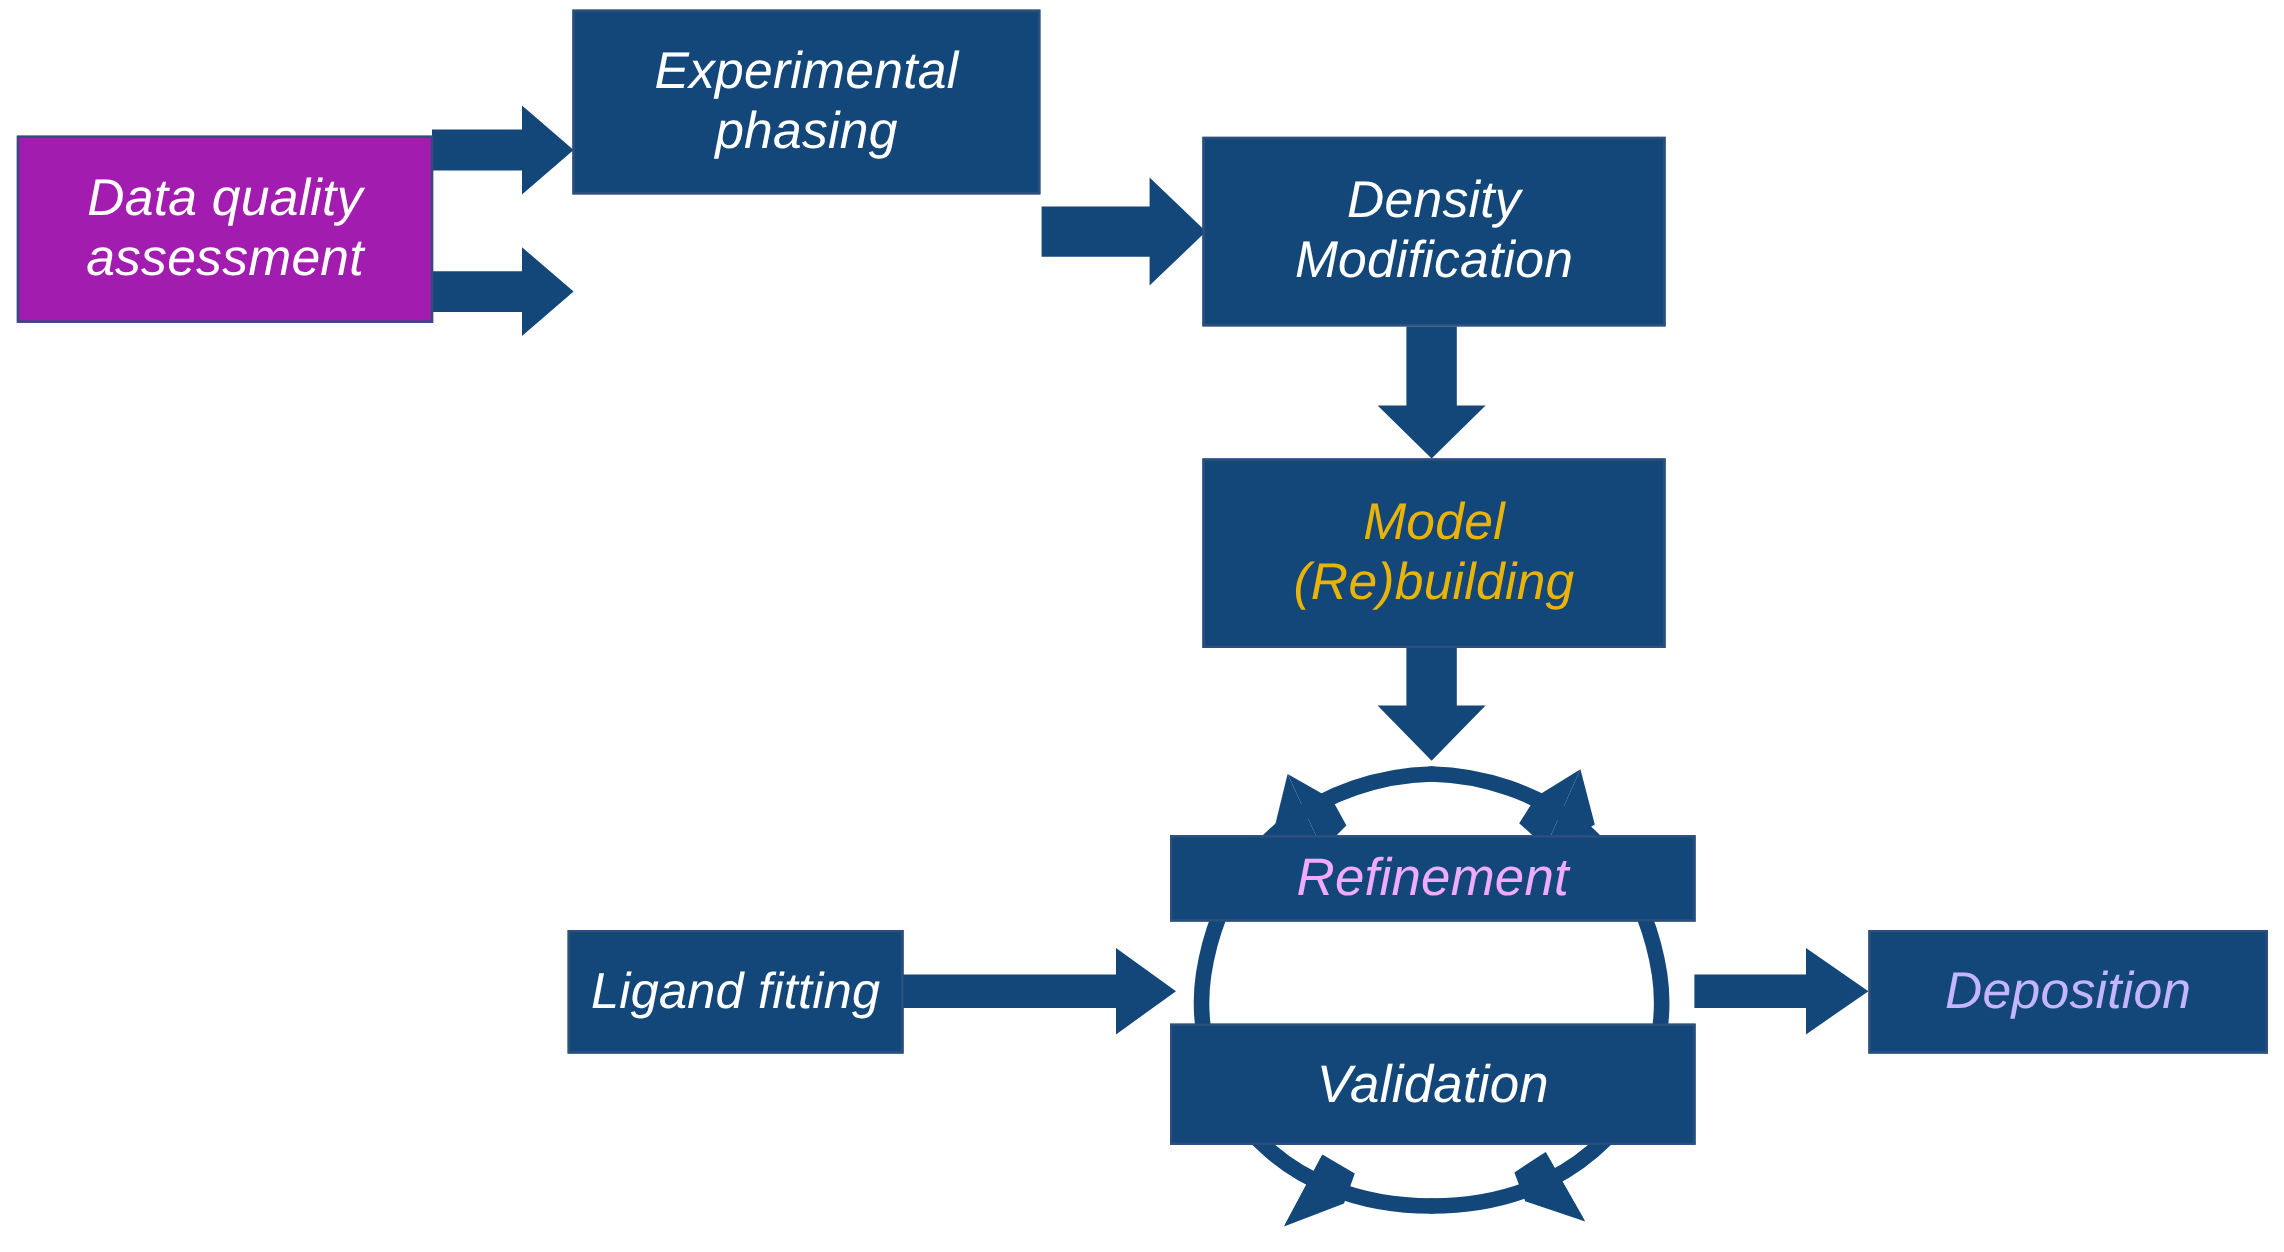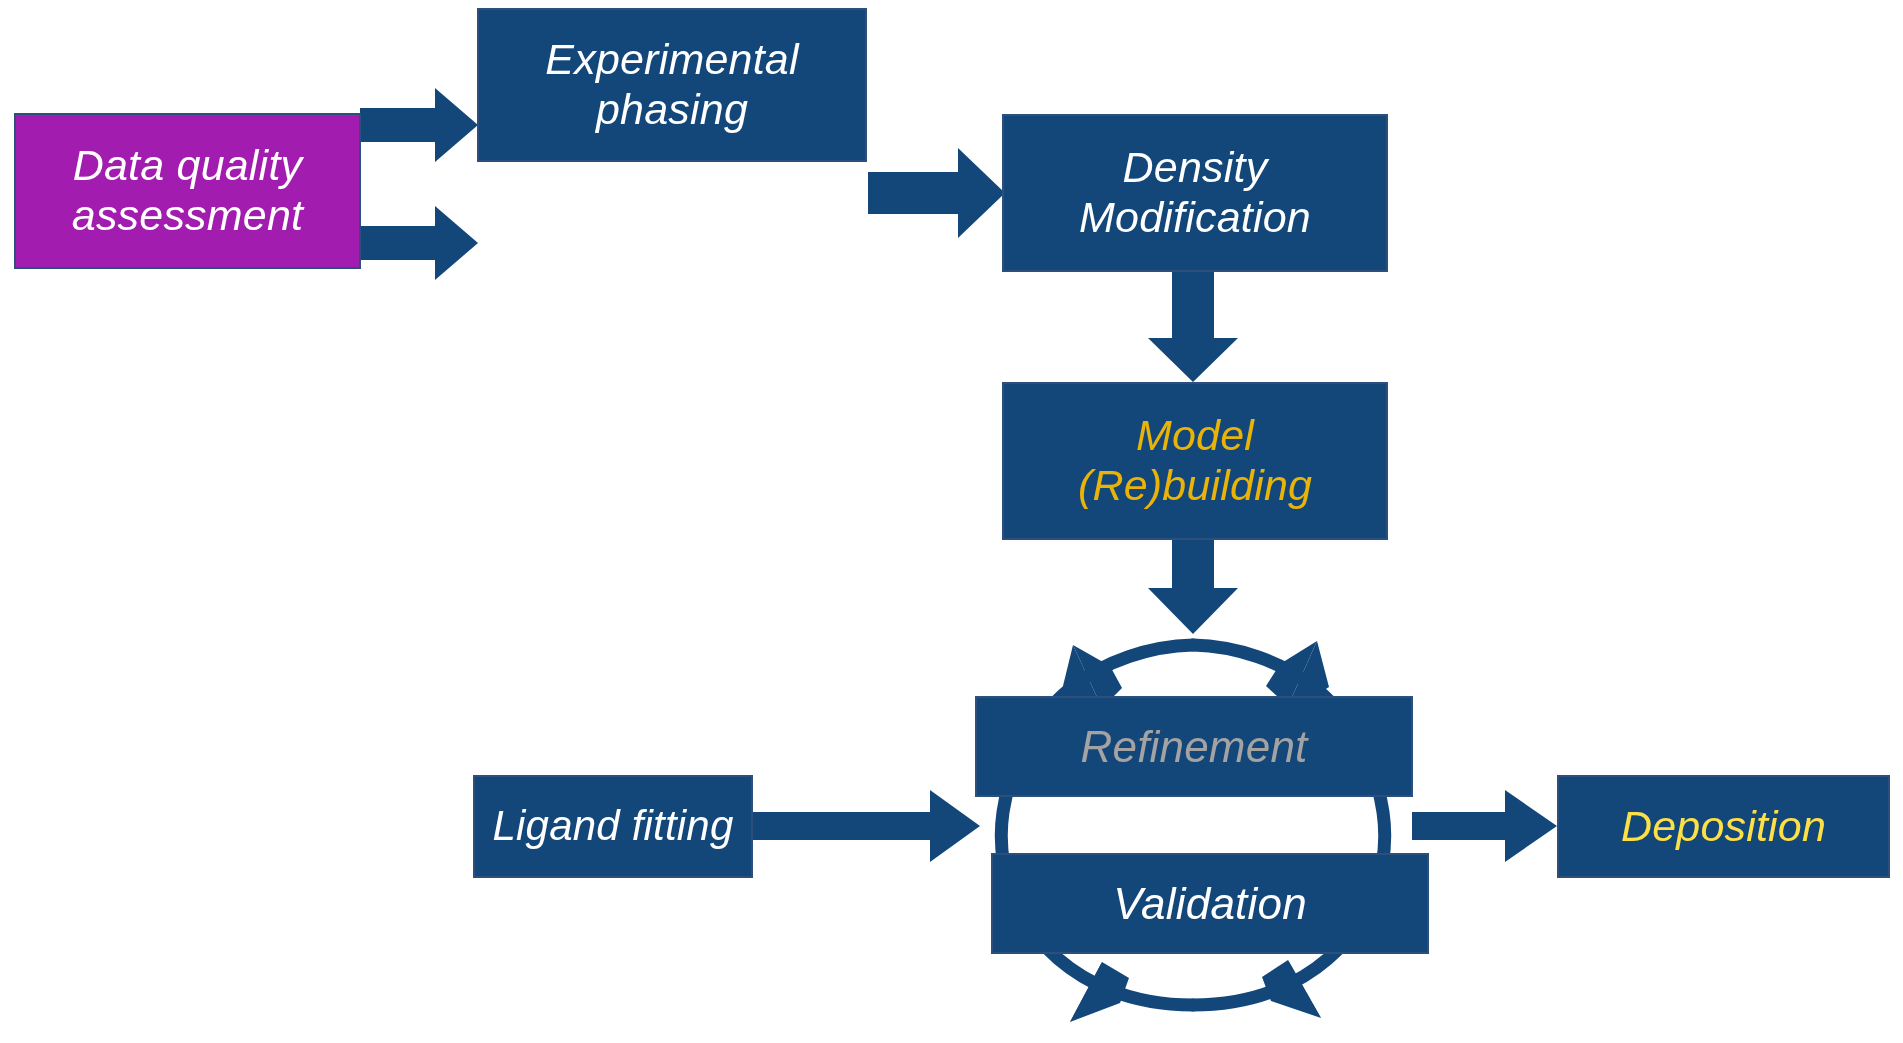--- a/index.html
+++ b/index.html
@@ -146,29 +146,29 @@
   <div class="node" style="left: 1002px; top: 114px; width: 386px; height: 158px; background: rgb(19, 71, 121); border-color: rgb(44, 79, 124); color: rgb(255, 255, 255); text-align: center;">
     <span class="node-label">Density
 Modification</span>
   </div>
 
   <div class="node" style="left: 1002px; top: 382px; width: 386px; height: 158px; background: rgb(19, 71, 121); border-color: rgb(44, 79, 124); color: #eab308;">
     <span class="node-label">Model
 (Re)building</span>
   </div>
 
-  <div class="node" style="left: 975px; top: 696px; width: 438px; height: 101px; font-size: 44px; background: rgb(19, 71, 121); border-color: rgb(44, 79, 124); color: #a3a3a3;">
+  <div class="node" style="left: 975px; top: 696px; width: 438px; height: 72px; font-size: 44px; background: rgb(19, 71, 121); border-color: rgb(44, 79, 124); color: #f0abfc;">
     <span class="node-label">Refinement</span>
   </div>
 
-  <div class="node" style="left: 975px; top: 853px; width: 438px; height: 101px; font-size: 44px; background: rgb(19, 71, 121); border-color: rgb(44, 79, 124); color: rgb(255, 255, 255); margin-left: 16px;">
+  <div class="node" style="left: 975px; top: 853px; width: 438px; height: 101px; font-size: 44px; background: rgb(19, 71, 121); border-color: rgb(44, 79, 124); color: rgb(255, 255, 255);">
     <span class="node-label">Validation</span>
   </div>
 
   <div class="node" style="left: 473px; top: 775px; width: 280px; height: 103px; font-size: 42px; background: rgb(19, 71, 121); border-color: rgb(44, 79, 124); color: rgb(255, 255, 255);">
     <span class="node-label">Ligand fitting</span>
   </div>
 
-  <div class="node" style="left: 1557px; top: 775px; width: 333px; height: 103px; font-size: 43px; background: rgb(19, 71, 121); border-color: rgb(44, 79, 124); color: #fde047;">
+  <div class="node" style="left: 1557px; top: 775px; width: 333px; height: 103px; font-size: 43px; background: rgb(19, 71, 121); border-color: rgb(44, 79, 124); color: #c4b5fd;">
     <span class="node-label">Deposition</span>
   </div>
 
 </div>
 
 </body></html>

